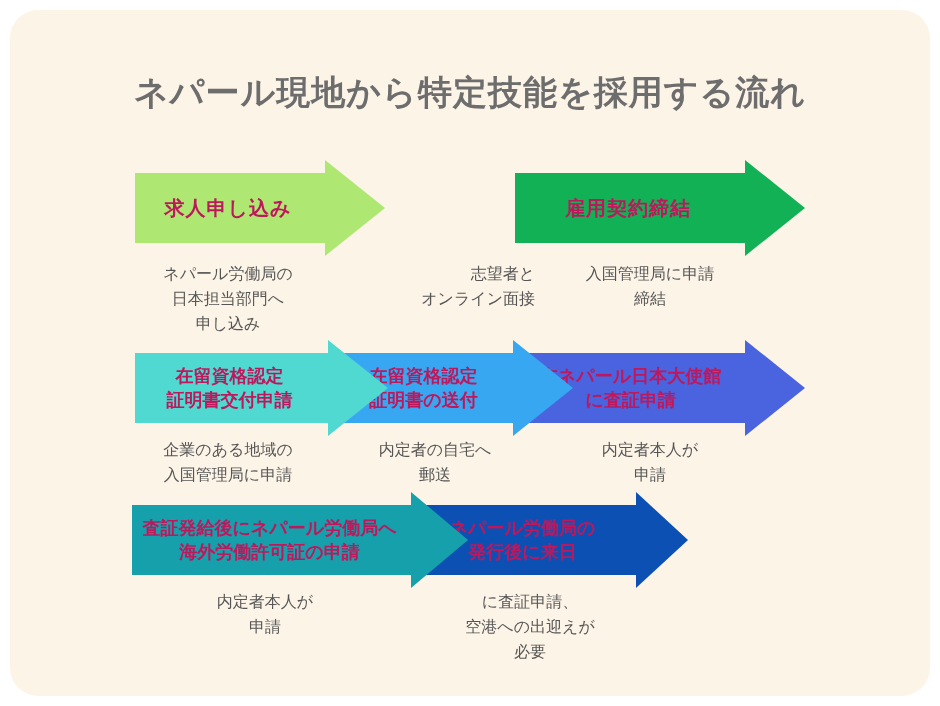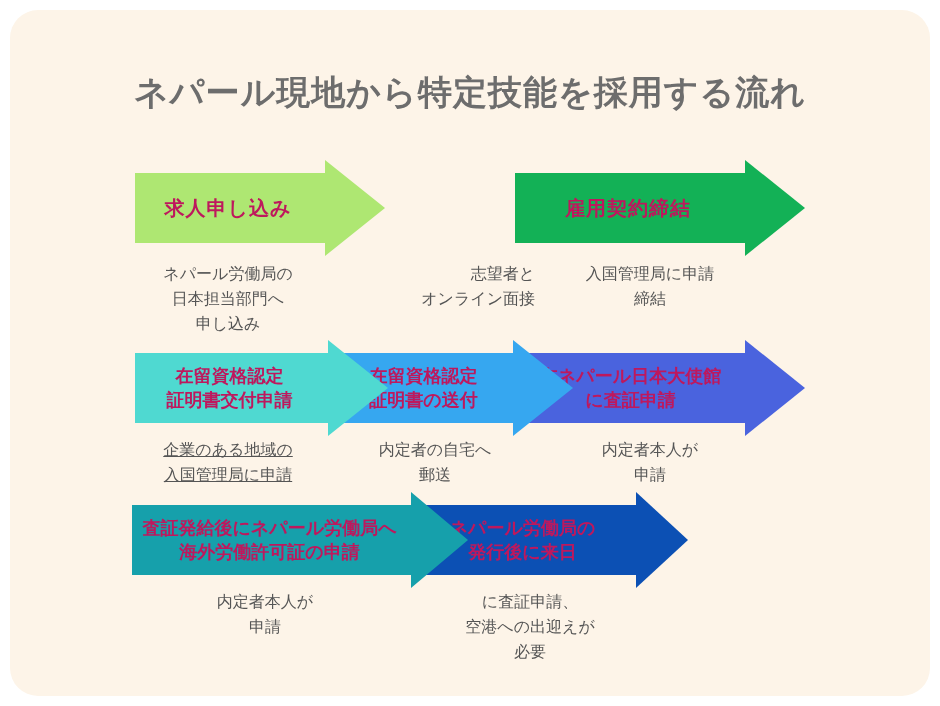--- a/index.html
+++ b/index.html
@@ -80,21 +80,21 @@
     <div class="label">在留資格認定
 証明書の送付</div>
   </div>
   <div class="arrow row2 z1" style="left:510px;top:330px;width:285px;">
     <div class="body" style="background-color: rgb(74, 99, 222);"></div>
     <div class="head" style="border-left-color: rgb(74, 99, 222);"></div>
     <div class="label">在ネパール日本大使館
 に査証申請</div>
   </div>
 
-  <div class="desc" style="left:118px;top:428px;width:200px;text-decoration:underline;">企業のある地域の
+  <div class="desc" style="left:118px;top:428px;width:200px;">企業のある地域の
 入国管理局に申請</div>
   <div class="desc" style="left:330px;top:428px;width:190px;">内定者の自宅へ
 郵送</div>
   <div class="desc" style="left:540px;top:428px;width:200px;">内定者本人が
 申請</div>
 
   <div class="arrow row3 z2" style="left:122px;top:482px;width:336px;--head:57px;">
     <div class="body" style="background-color: rgb(22, 160, 171);"></div>
     <div class="head" style="border-left-color: rgb(22, 160, 171);"></div>
     <div class="label">査証発給後にネパール労働局へ

